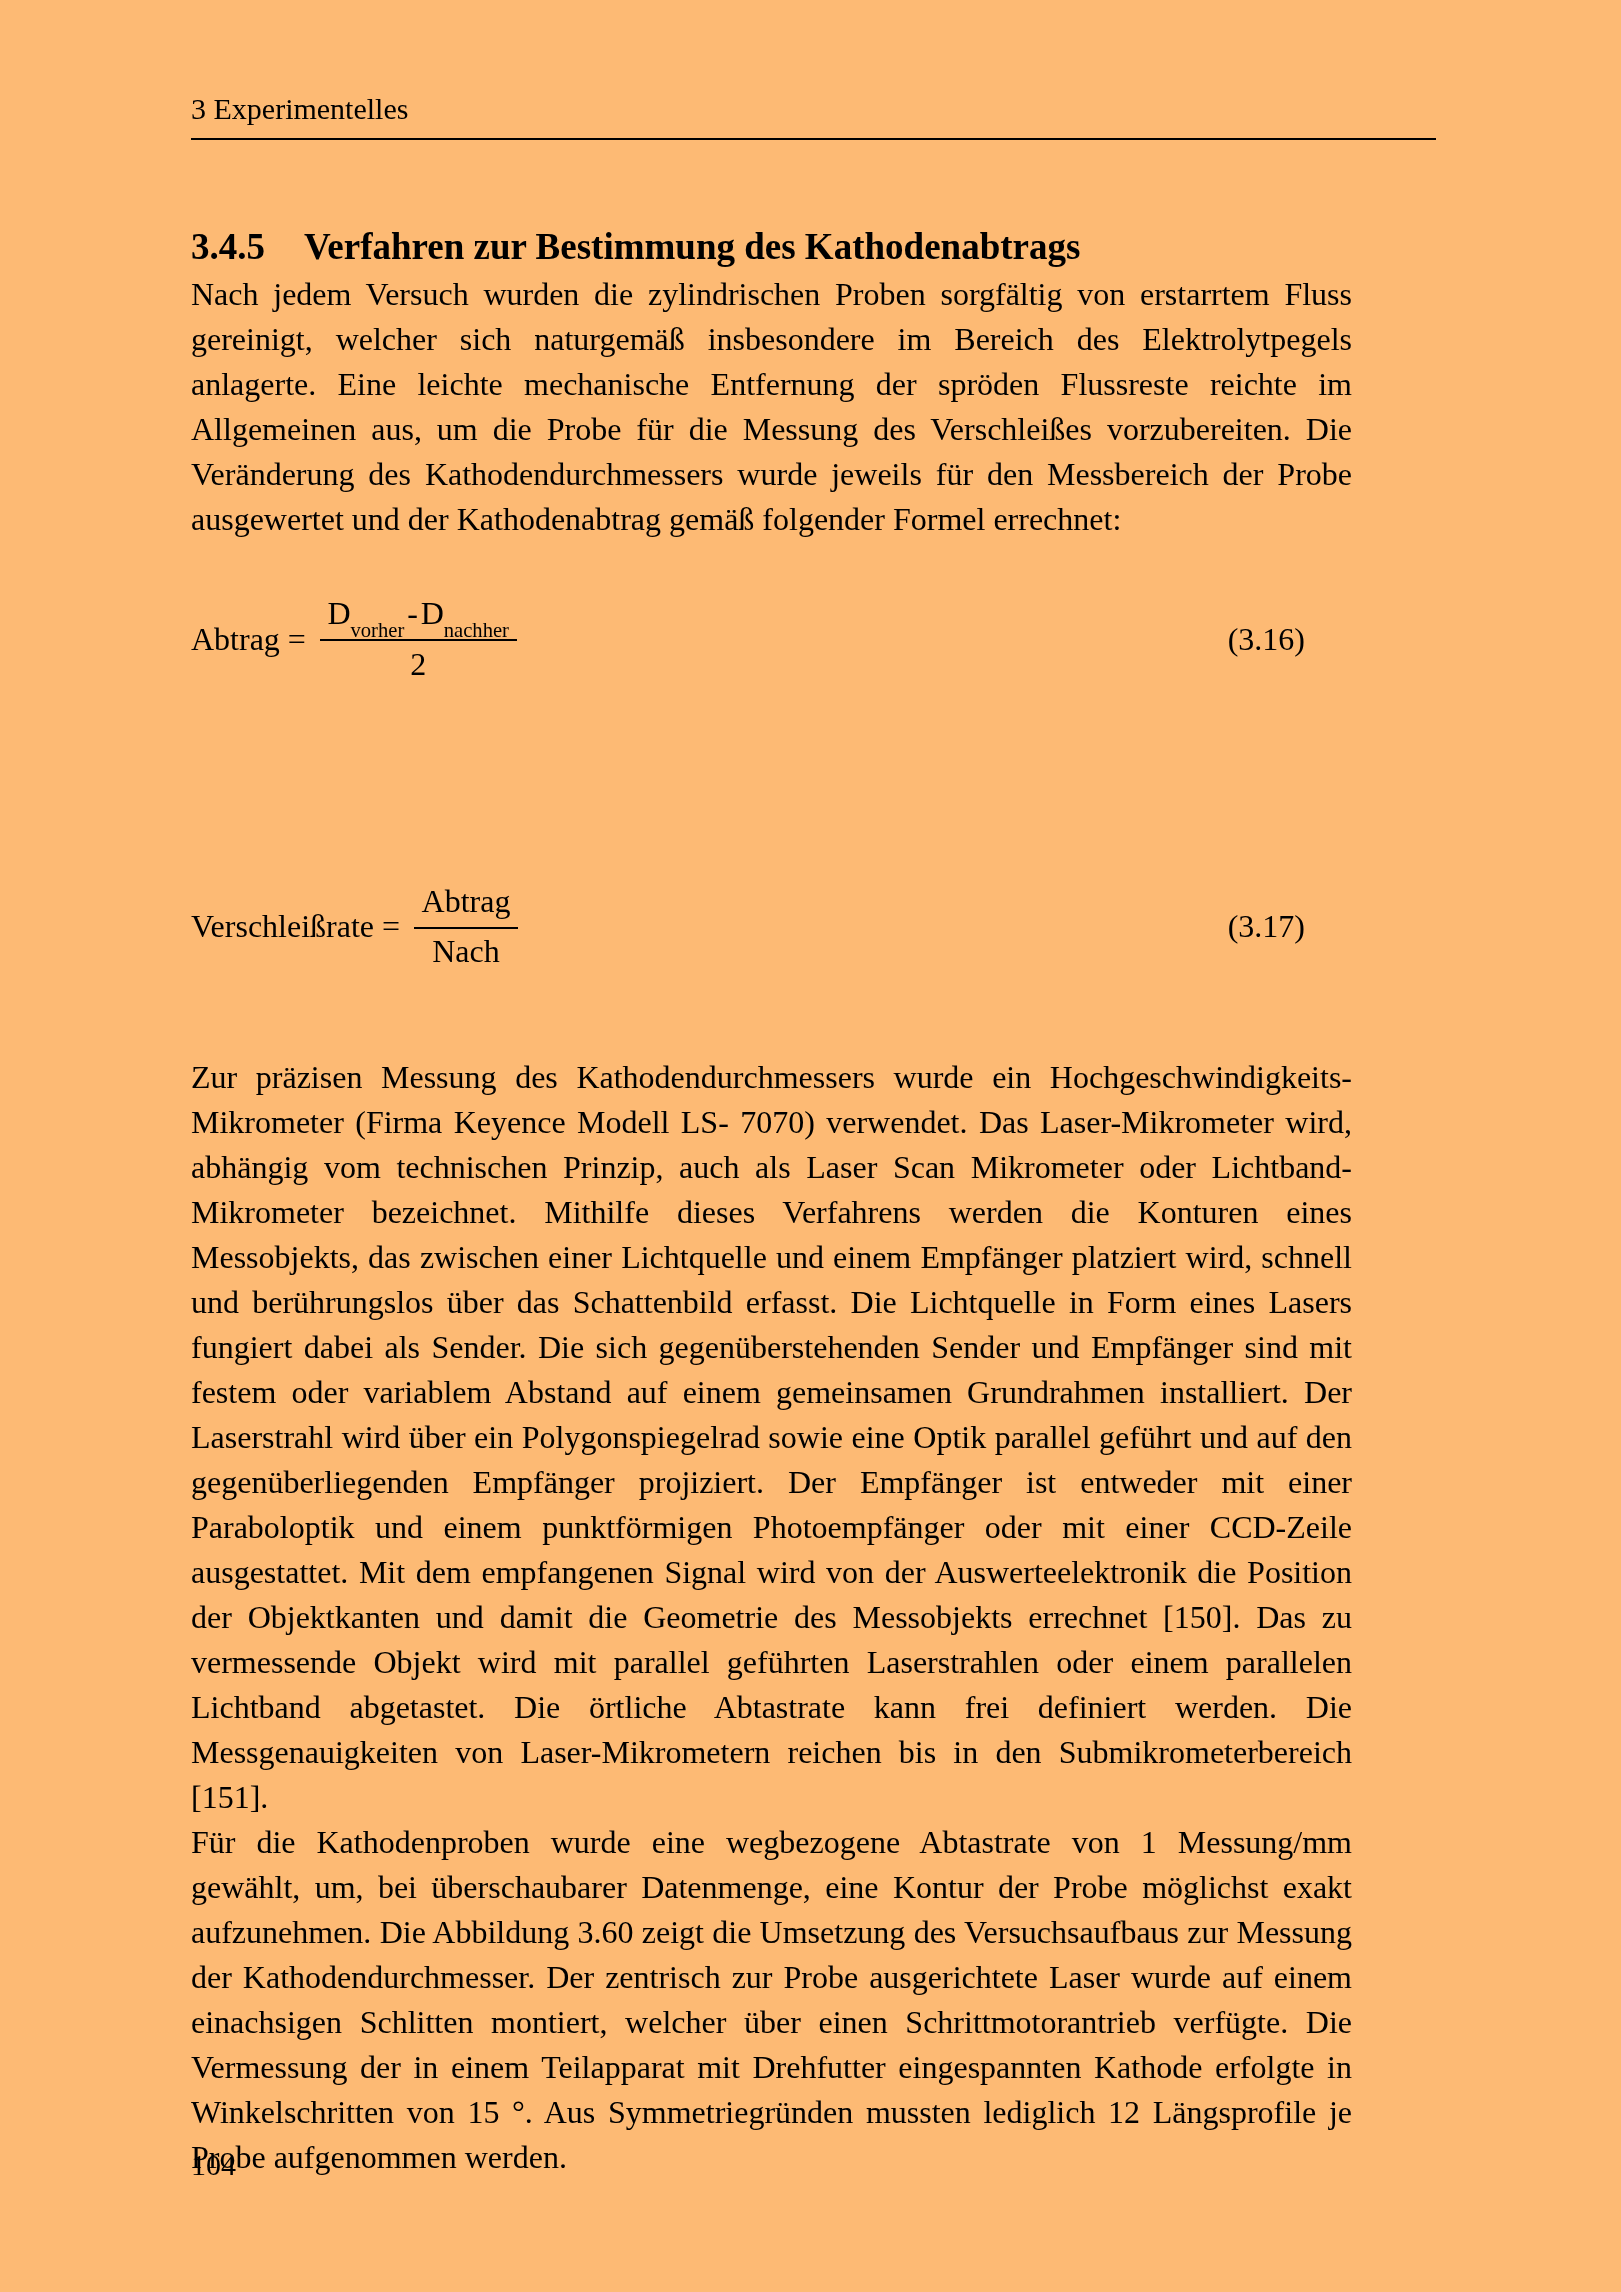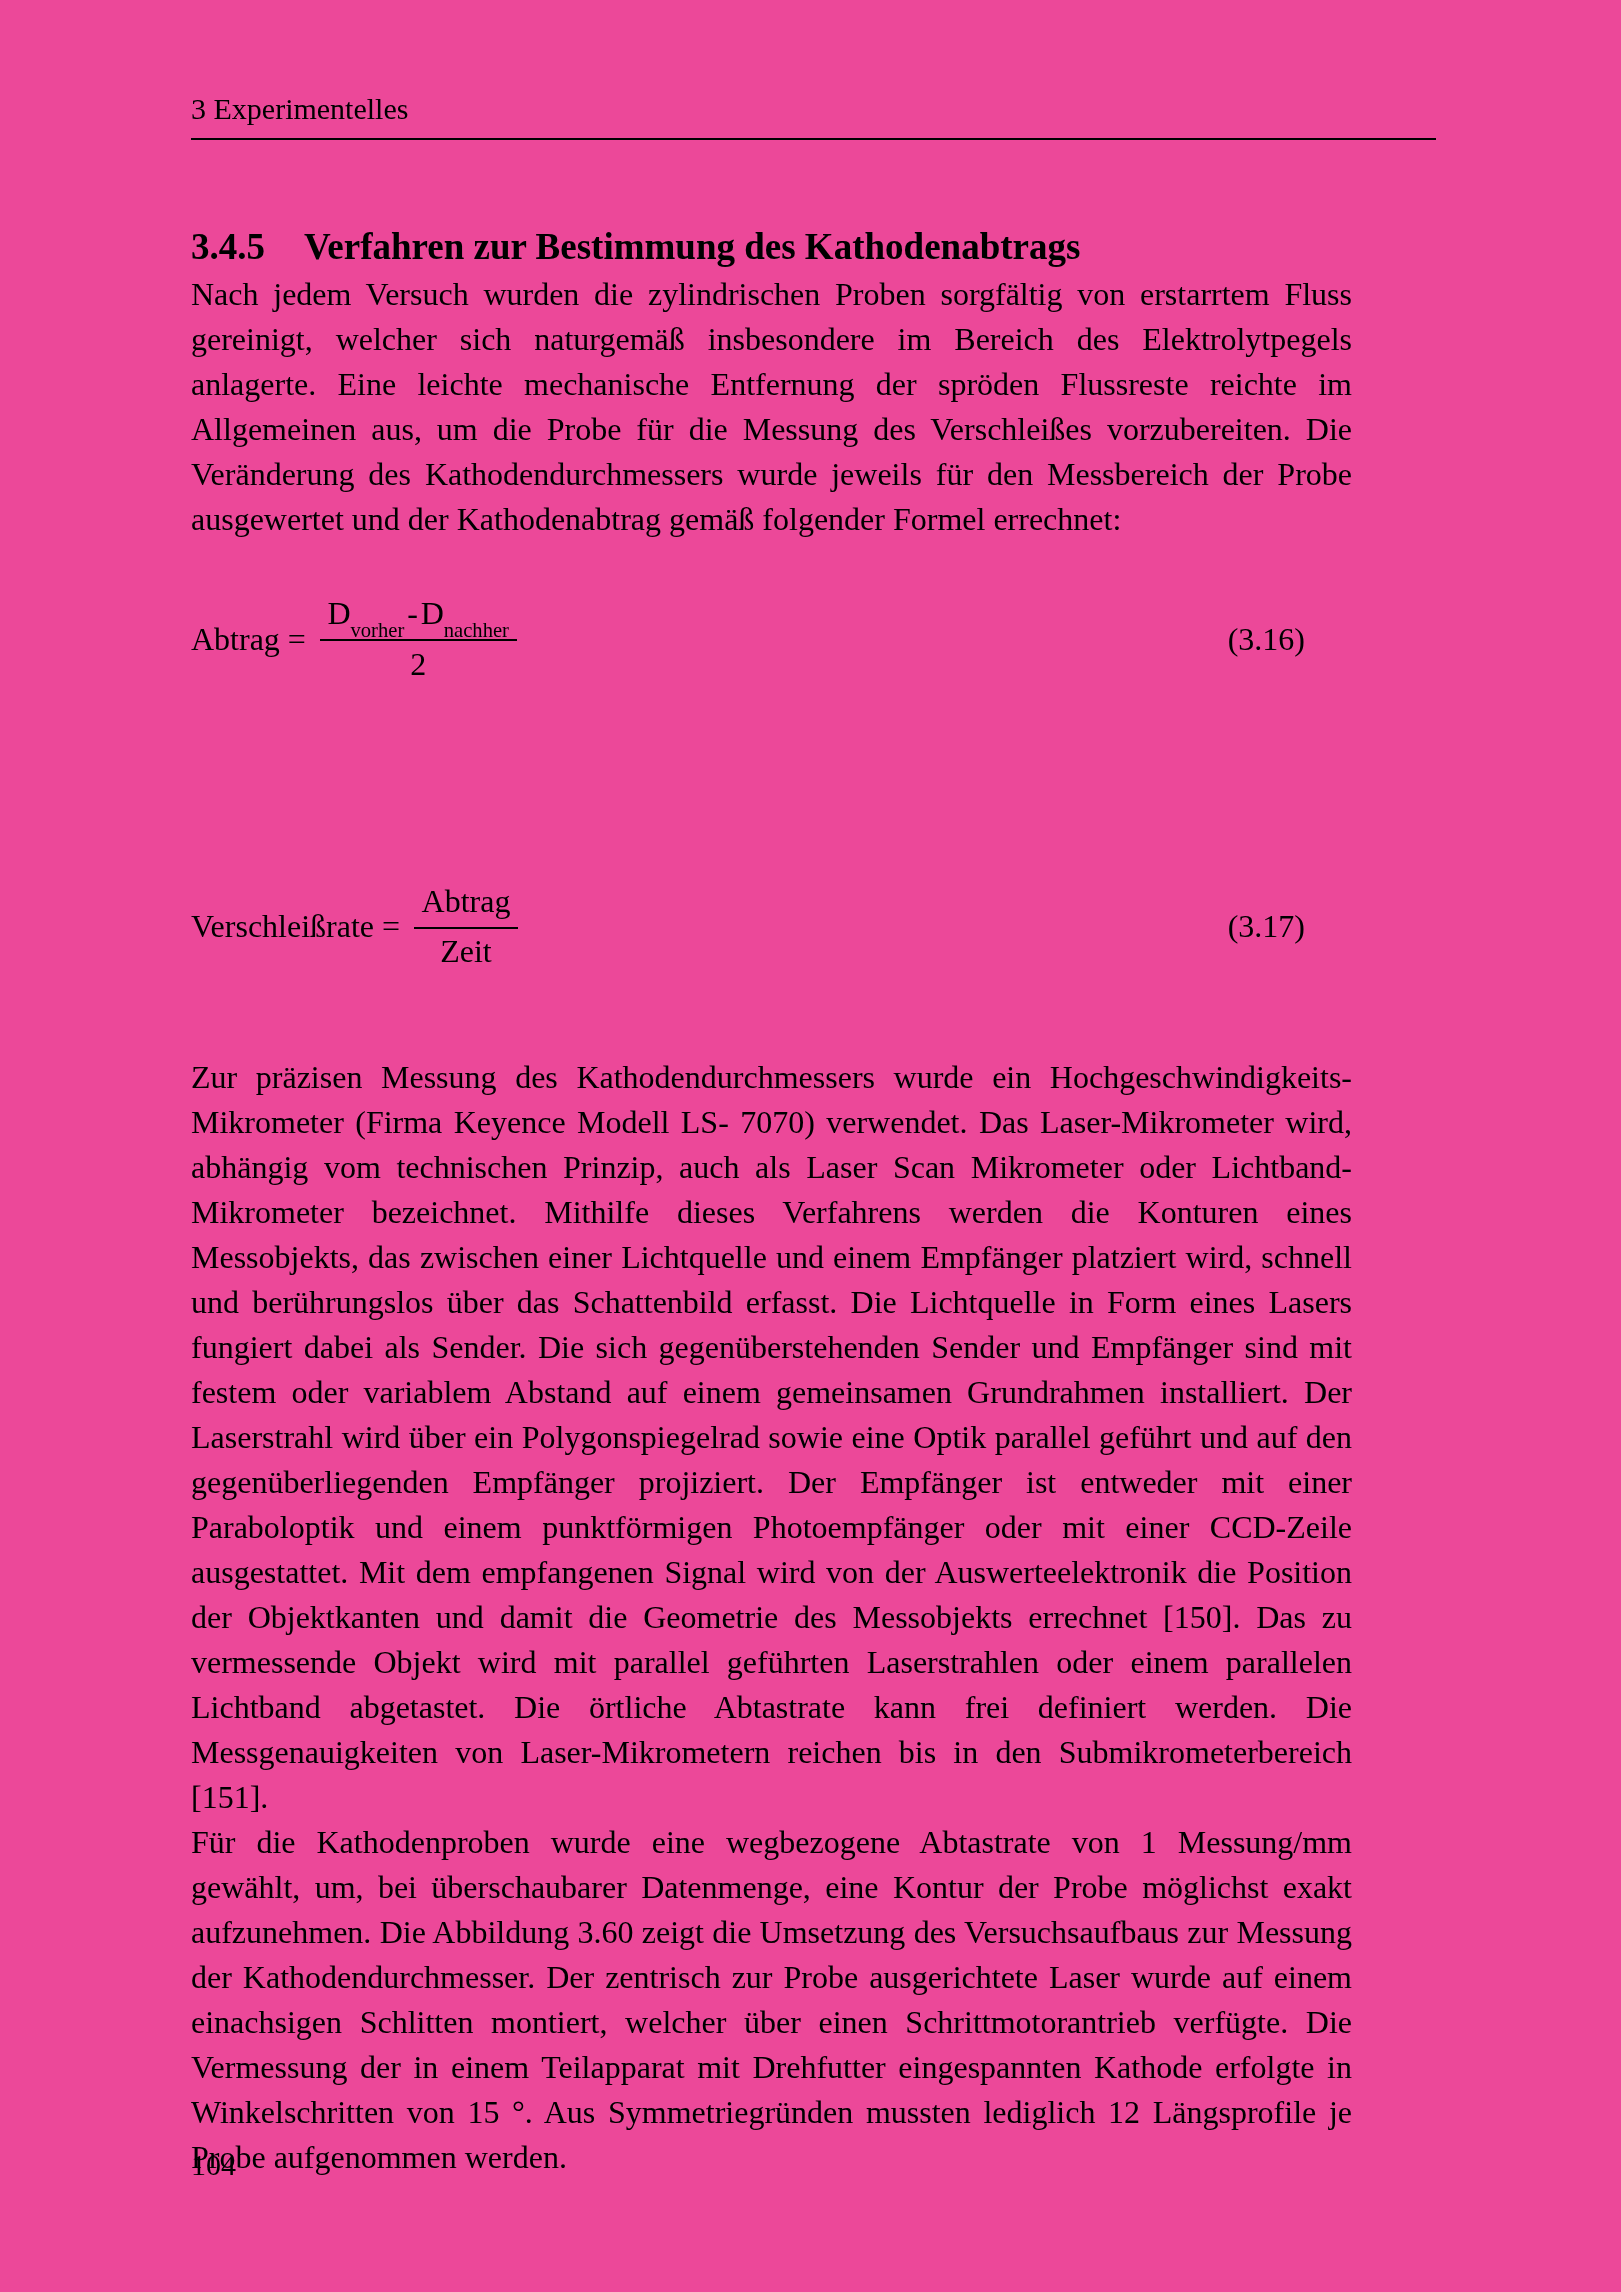--- a/index.html
+++ b/index.html
@@ -1,21 +1,21 @@
 <!DOCTYPE html>
 <html lang="de"><head>
 <meta charset="utf-8">
 <style>
   html, body { margin: 0; padding: 0; background: #e8e8e8; }
   .page {
     position: relative;
     width: 1621px;
     height: 2293px;
     margin: 0 auto;
-    background: #ec4899;
+    background: #fdba74;
     color: #000000;
     font-family: "Liberation Serif", "DejaVu Serif", serif;
     overflow: hidden;
   }
 
   
   .running-header {
     position: absolute;
     top: 92px;
     left: 191px;
@@ -124,21 +124,21 @@
     </span>
     <span class="eq-number">(3.16)</span>
   </div>
 
 
   <div class="equation eq317">
     <span class="eq-left">
       <span>Verschleißrate =</span>
       <span class="frac">
         <span class="num">Abtrag</span>
-        <span class="den">Zeit</span>
+        <span class="den">Nach</span>
       </span>
     </span>
     <span class="eq-number">(3.17)</span>
   </div>
 
   <div class="p3p4">
     <p>Zur präzisen Messung des Kathodendurchmessers wurde ein Hochgeschwindigkeits-Mikrometer (Firma Keyence Modell LS- 7070) verwendet. Das Laser-Mikrometer wird, abhängig vom technischen Prinzip, auch als Laser Scan Mikrometer oder Lichtband-Mikrometer bezeichnet. Mithilfe dieses Verfahrens werden die Konturen eines Messobjekts, das zwischen einer Lichtquelle und einem Empfänger platziert wird, schnell und berührungslos über das Schattenbild erfasst. Die Lichtquelle in Form eines Lasers fungiert dabei als Sender. Die sich gegenüberstehenden Sender und Empfänger sind mit festem oder variablem Abstand auf einem gemeinsamen Grundrahmen installiert. Der Laserstrahl wird über ein Polygonspiegelrad sowie eine Optik parallel geführt und auf den gegenüberliegenden Empfänger projiziert. Der Empfänger ist entweder mit einer Paraboloptik und einem punktförmigen Photoempfänger oder mit einer CCD-Zeile ausgestattet. Mit dem empfangenen Signal wird von der Auswerteelektronik die Position der Objektkanten und damit die Geometrie des Messobjekts errechnet [150]. Das zu vermessende Objekt wird mit parallel geführten Laserstrahlen oder einem parallelen Lichtband abgetastet. Die örtliche Abtastrate kann frei definiert werden. Die Messgenauigkeiten von Laser-Mikrometern reichen bis in den Submikrometerbereich [151].</p>
     <p>Für die Kathodenproben wurde eine wegbezogene Abtastrate von 1 Messung/mm gewählt, um, bei überschaubarer Datenmenge, eine Kontur der Probe möglichst exakt aufzunehmen. Die Abbildung 3.60 zeigt die Umsetzung des Versuchsaufbaus zur Messung der Kathodendurchmesser. Der zentrisch zur Probe ausgerichtete Laser wurde auf einem einachsigen Schlitten montiert, welcher über einen Schrittmotorantrieb verfügte. Die Vermessung der in einem Teilapparat mit Drehfutter eingespannten Kathode erfolgte in Winkelschritten von 15 °. Aus Symmetriegründen mussten lediglich 12 Längsprofile je Probe aufgenommen werden.</p>
   </div>
 

